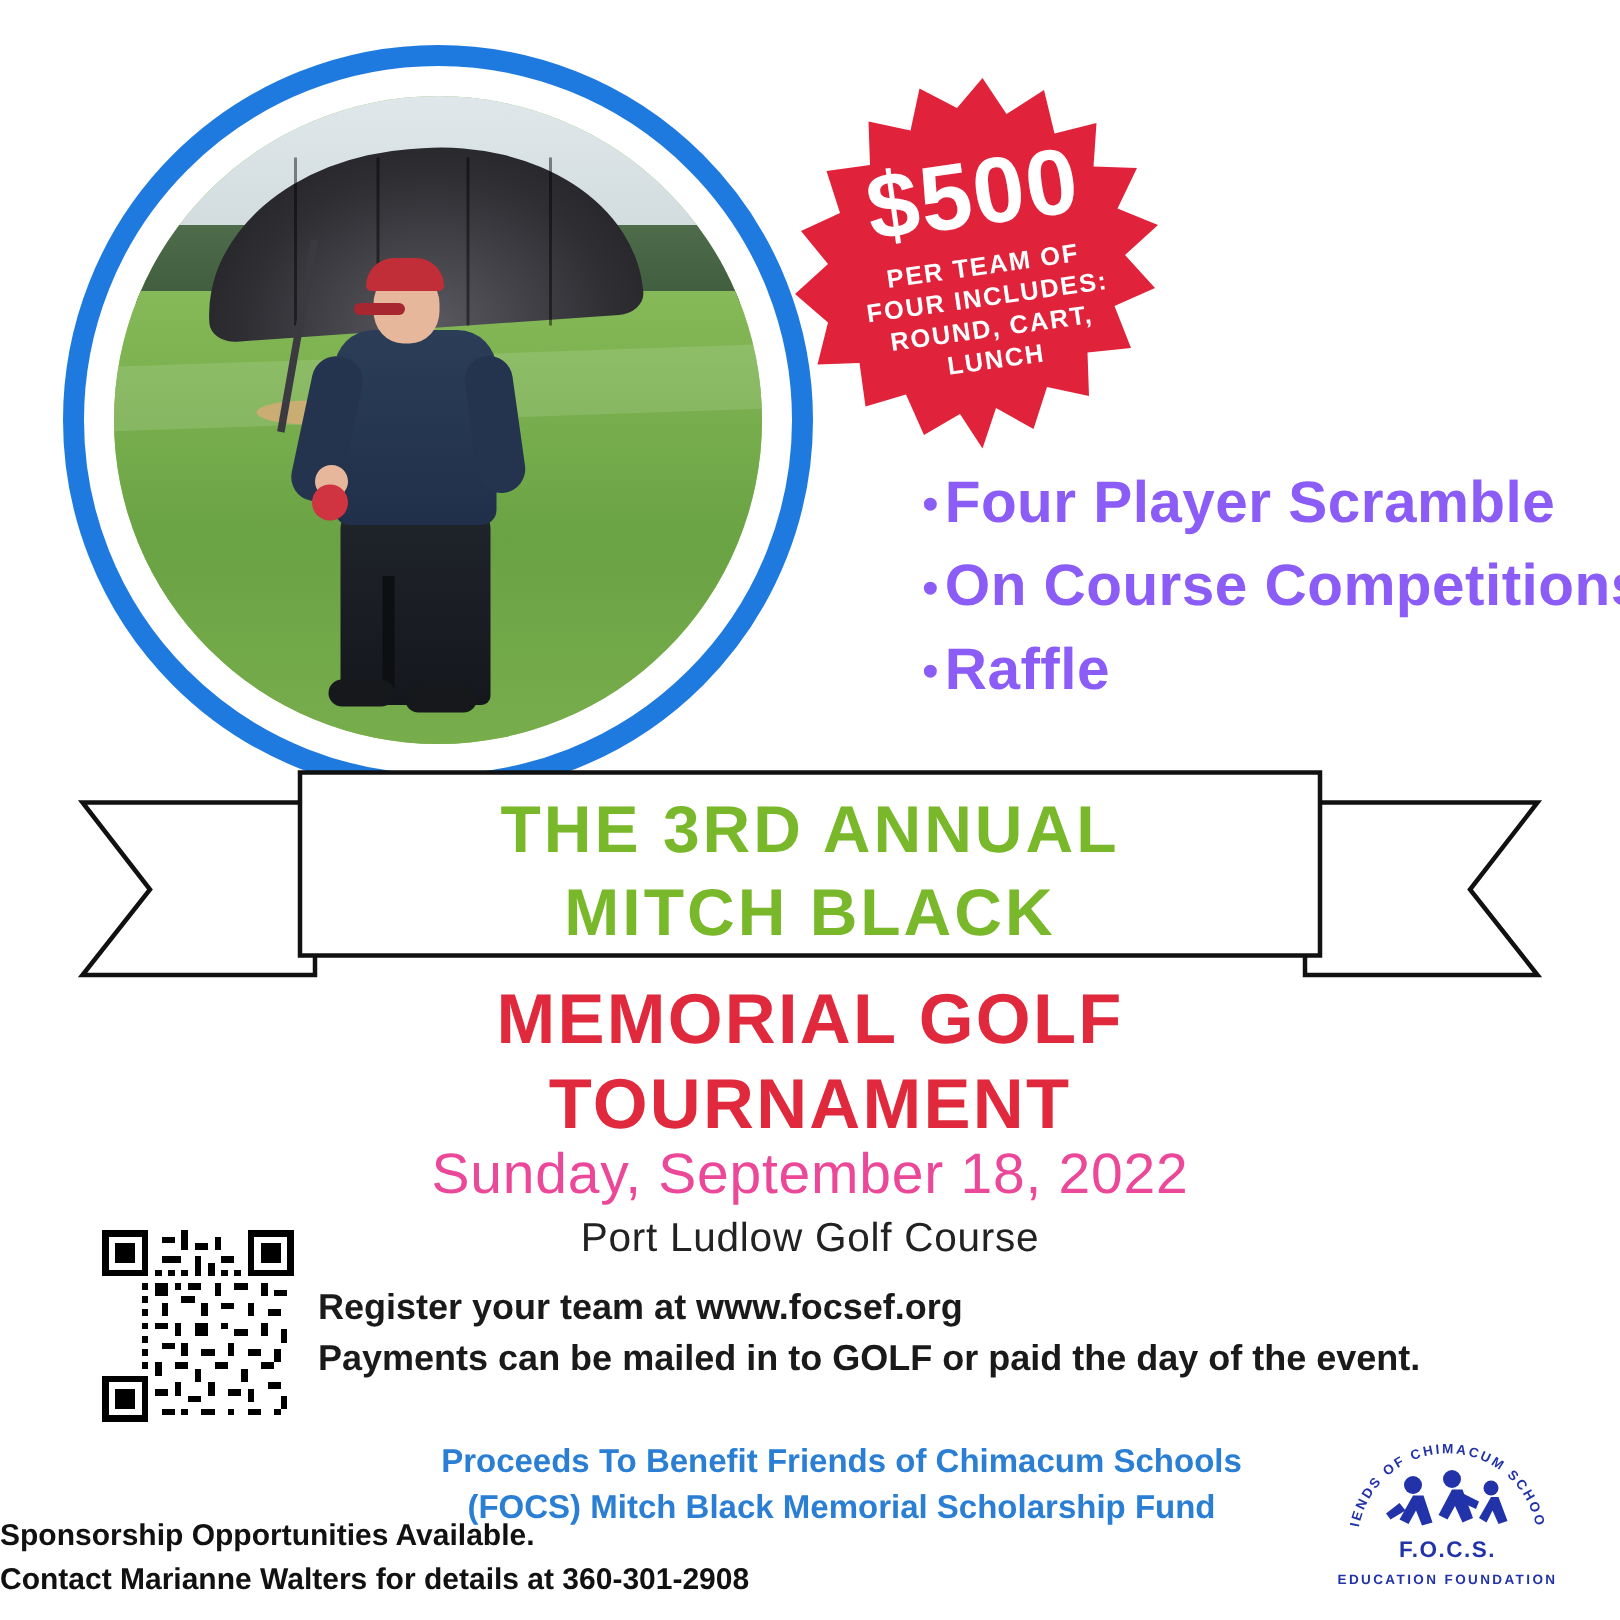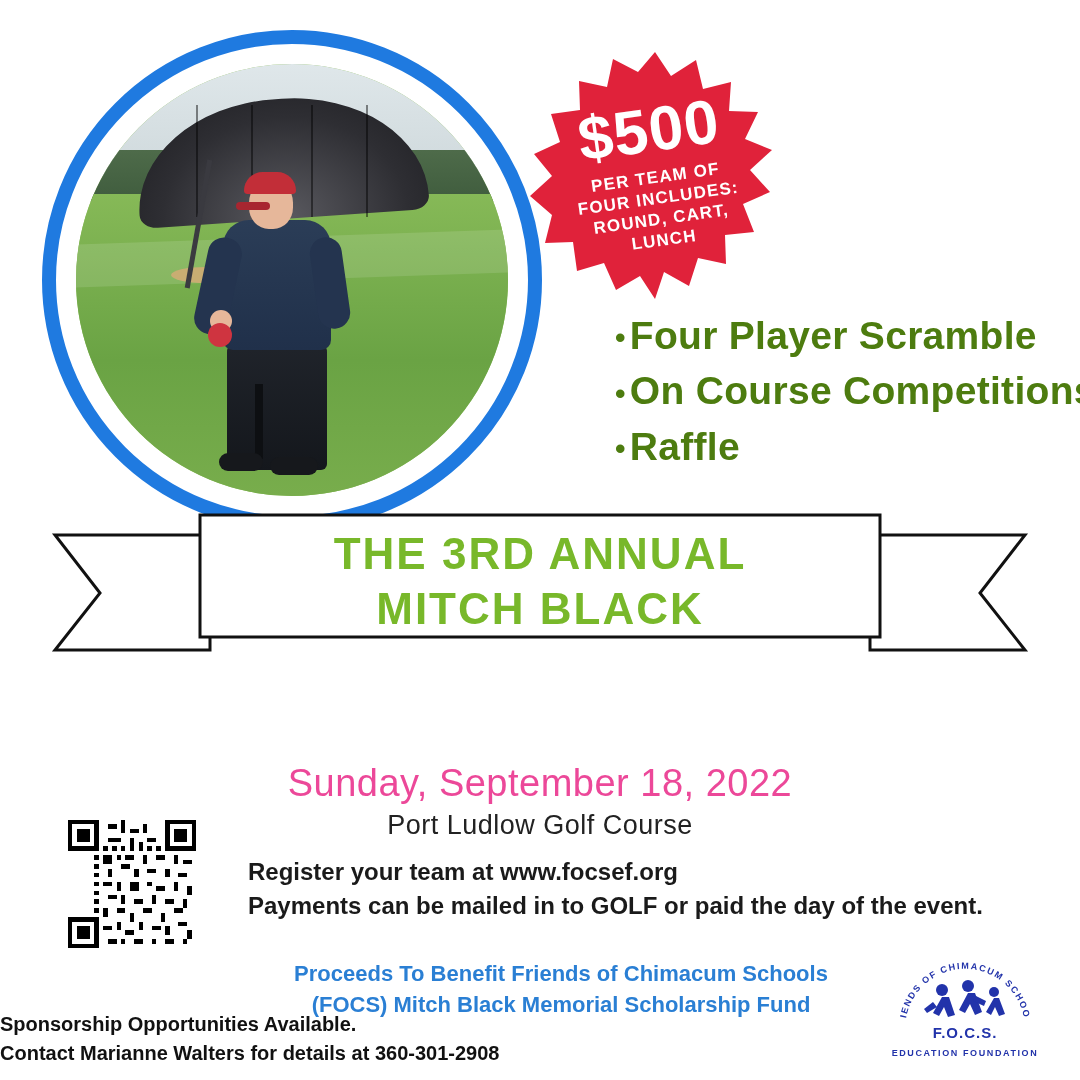--- a/index.html
+++ b/index.html
@@ -175,21 +175,21 @@
   }
 
   
   .bullets {
     position: absolute;
     left: 615px;
     top: 308px;
     width: 450px;
   }
   .bullet {
-    color: #4d7c0f;
+    color: #8b5cf6;
     font-size: 39px;
     font-weight: bold;
     line-height: 1.42;
     letter-spacing: 0.3px;
     white-space: nowrap;
   }
   .bullet .dot { font-size: 30px; vertical-align: middle; margin-right: 4px; }
 
   
   .ribbon { position: absolute; left: 45px; top: 505px; width: 990px; height: 160px; }
@@ -227,21 +227,21 @@
     text-align: center; color: #ec4899; font-size: 38px; letter-spacing: 0.5px;
   }
   .venue-line {
     position: absolute; left: 0; top: 810px; width: 1080px;
     text-align: center; color: #222; font-size: 27px; letter-spacing: 0.5px;
   }
 
   
   .register {
     position: absolute; left: 212px; top: 855px; width: 820px;
-    color: #1a1a1a; font-size: 24px; font-weight: bold; line-height: 1.42; margin-left: 36px;
+    color: #1a1a1a; font-size: 24px; font-weight: bold; line-height: 1.42;
   }
 
   
   .qr {
     position: absolute; left: 68px; top: 820px;
     width: 128px; height: 128px; background: #fff;
   }
 
   
   .footer-blue {
@@ -329,20 +329,24 @@
       <polygon fill="#ffffff" stroke="#111" stroke-width="3" points="980,30 825,30 825,145 980,145 935,88"></polygon>
 
       <rect x="155" y="10" width="680" height="122" fill="#ffffff" stroke="#111" stroke-width="3"></rect>
     </svg>
     <div class="ribbon-text">
       <div>THE 3RD ANNUAL</div>
       <div>MITCH BLACK</div>
     </div>
   </div>
 
+  <div class="title-red">
+    <div>MEMORIAL GOLF</div>
+    <div>TOURNAMENT</div>
+  </div>
 
   <div class="date-line">Sunday, September 18, 2022</div>
   <div class="venue-line">Port Ludlow Golf Course</div>
 
   <div class="qr">
     <svg viewBox="0 0 29 29" width="128" height="128" shape-rendering="crispEdges" aria-hidden="true">
       <rect width="29" height="29" fill="#ffffff"></rect>
       <g fill="#000000">
 
         <rect x="0" y="0" width="7" height="1"></rect>

